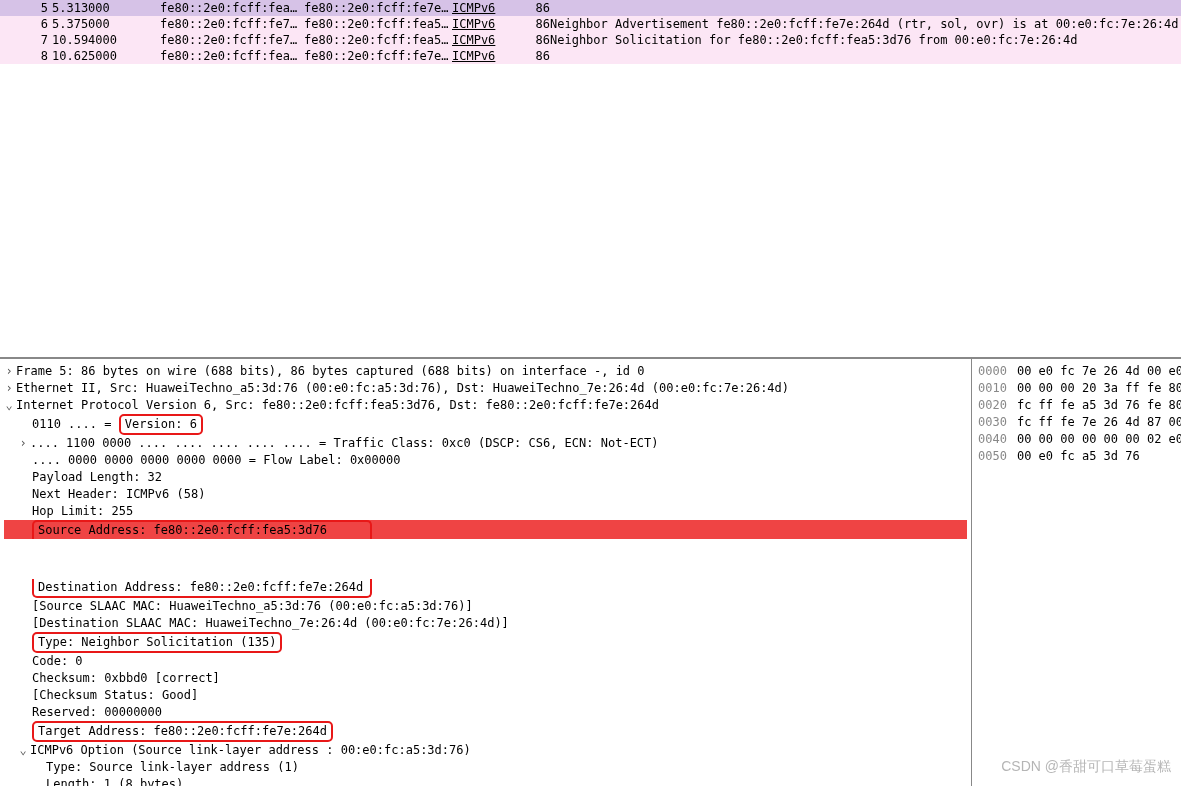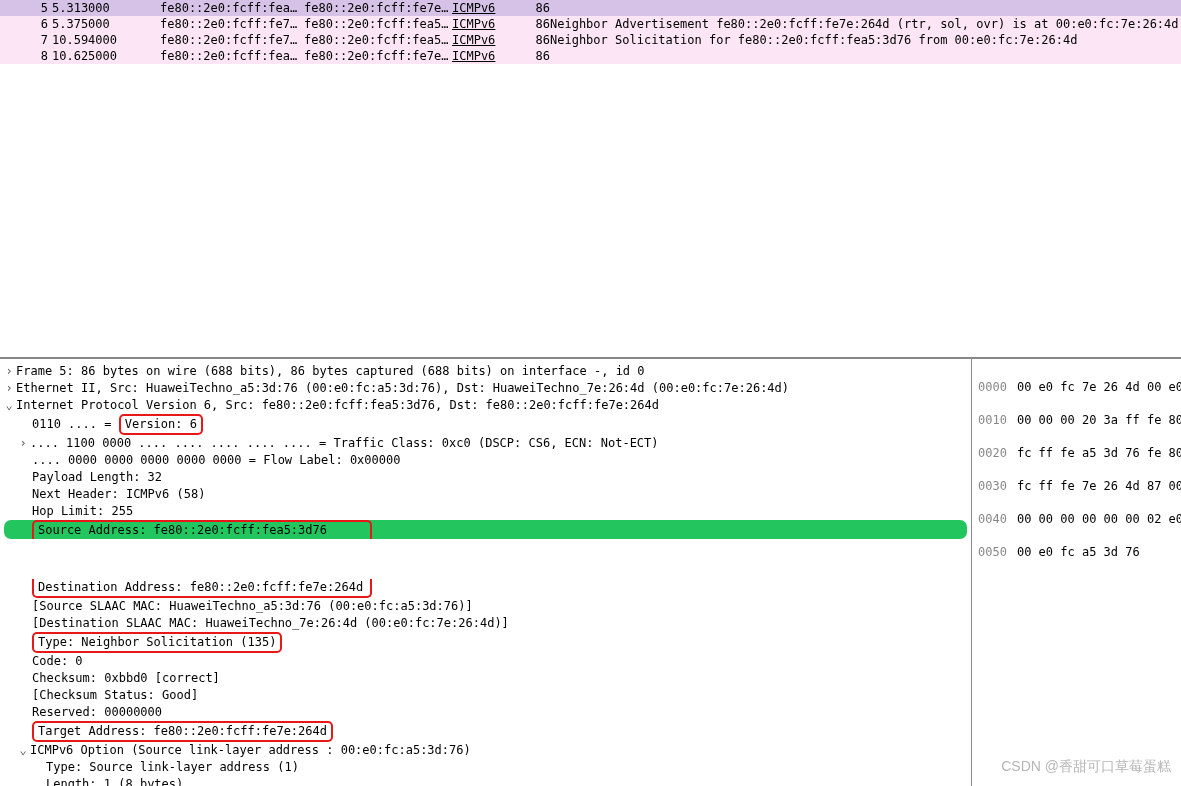--- a/index.html
+++ b/index.html
@@ -47,28 +47,28 @@
     padding: 4px 4px 8px 4px;
     line-height: 17px;
   }
   .hex-pane {
     width: 210px;
     border-left: 1px solid #888;
     padding: 4px 6px;
     line-height: 17px;
     font-size: 12px;
   }
-  .hex-line { white-space: nowrap; margin-top: 16px; }
+  .hex-line { white-space: nowrap; }
   .hex-off { color: #888; margin-right: 10px; }
   .tree-line { white-space: pre; position: relative; }
   .tree-line .toggler { display: inline-block; width: 10px; color: #555; text-align: center; margin-right: 2px; user-select:none;}
   .indent1 { padding-left: 14px; }
   .indent2 { padding-left: 28px; }
   .indent3 { padding-left: 42px; }
-  .hl { background: #22c55e; display: block; border-radius: 7px; }
+  .hl { background: #ef4444; display: block; }
   .redbox {
     border: 2px solid #e81818;
     border-radius: 5px;
     padding: 0 4px;
     display: inline-block;
   }
   .watermark {
     position: absolute;
     right: 10px;
     bottom: 10px;

